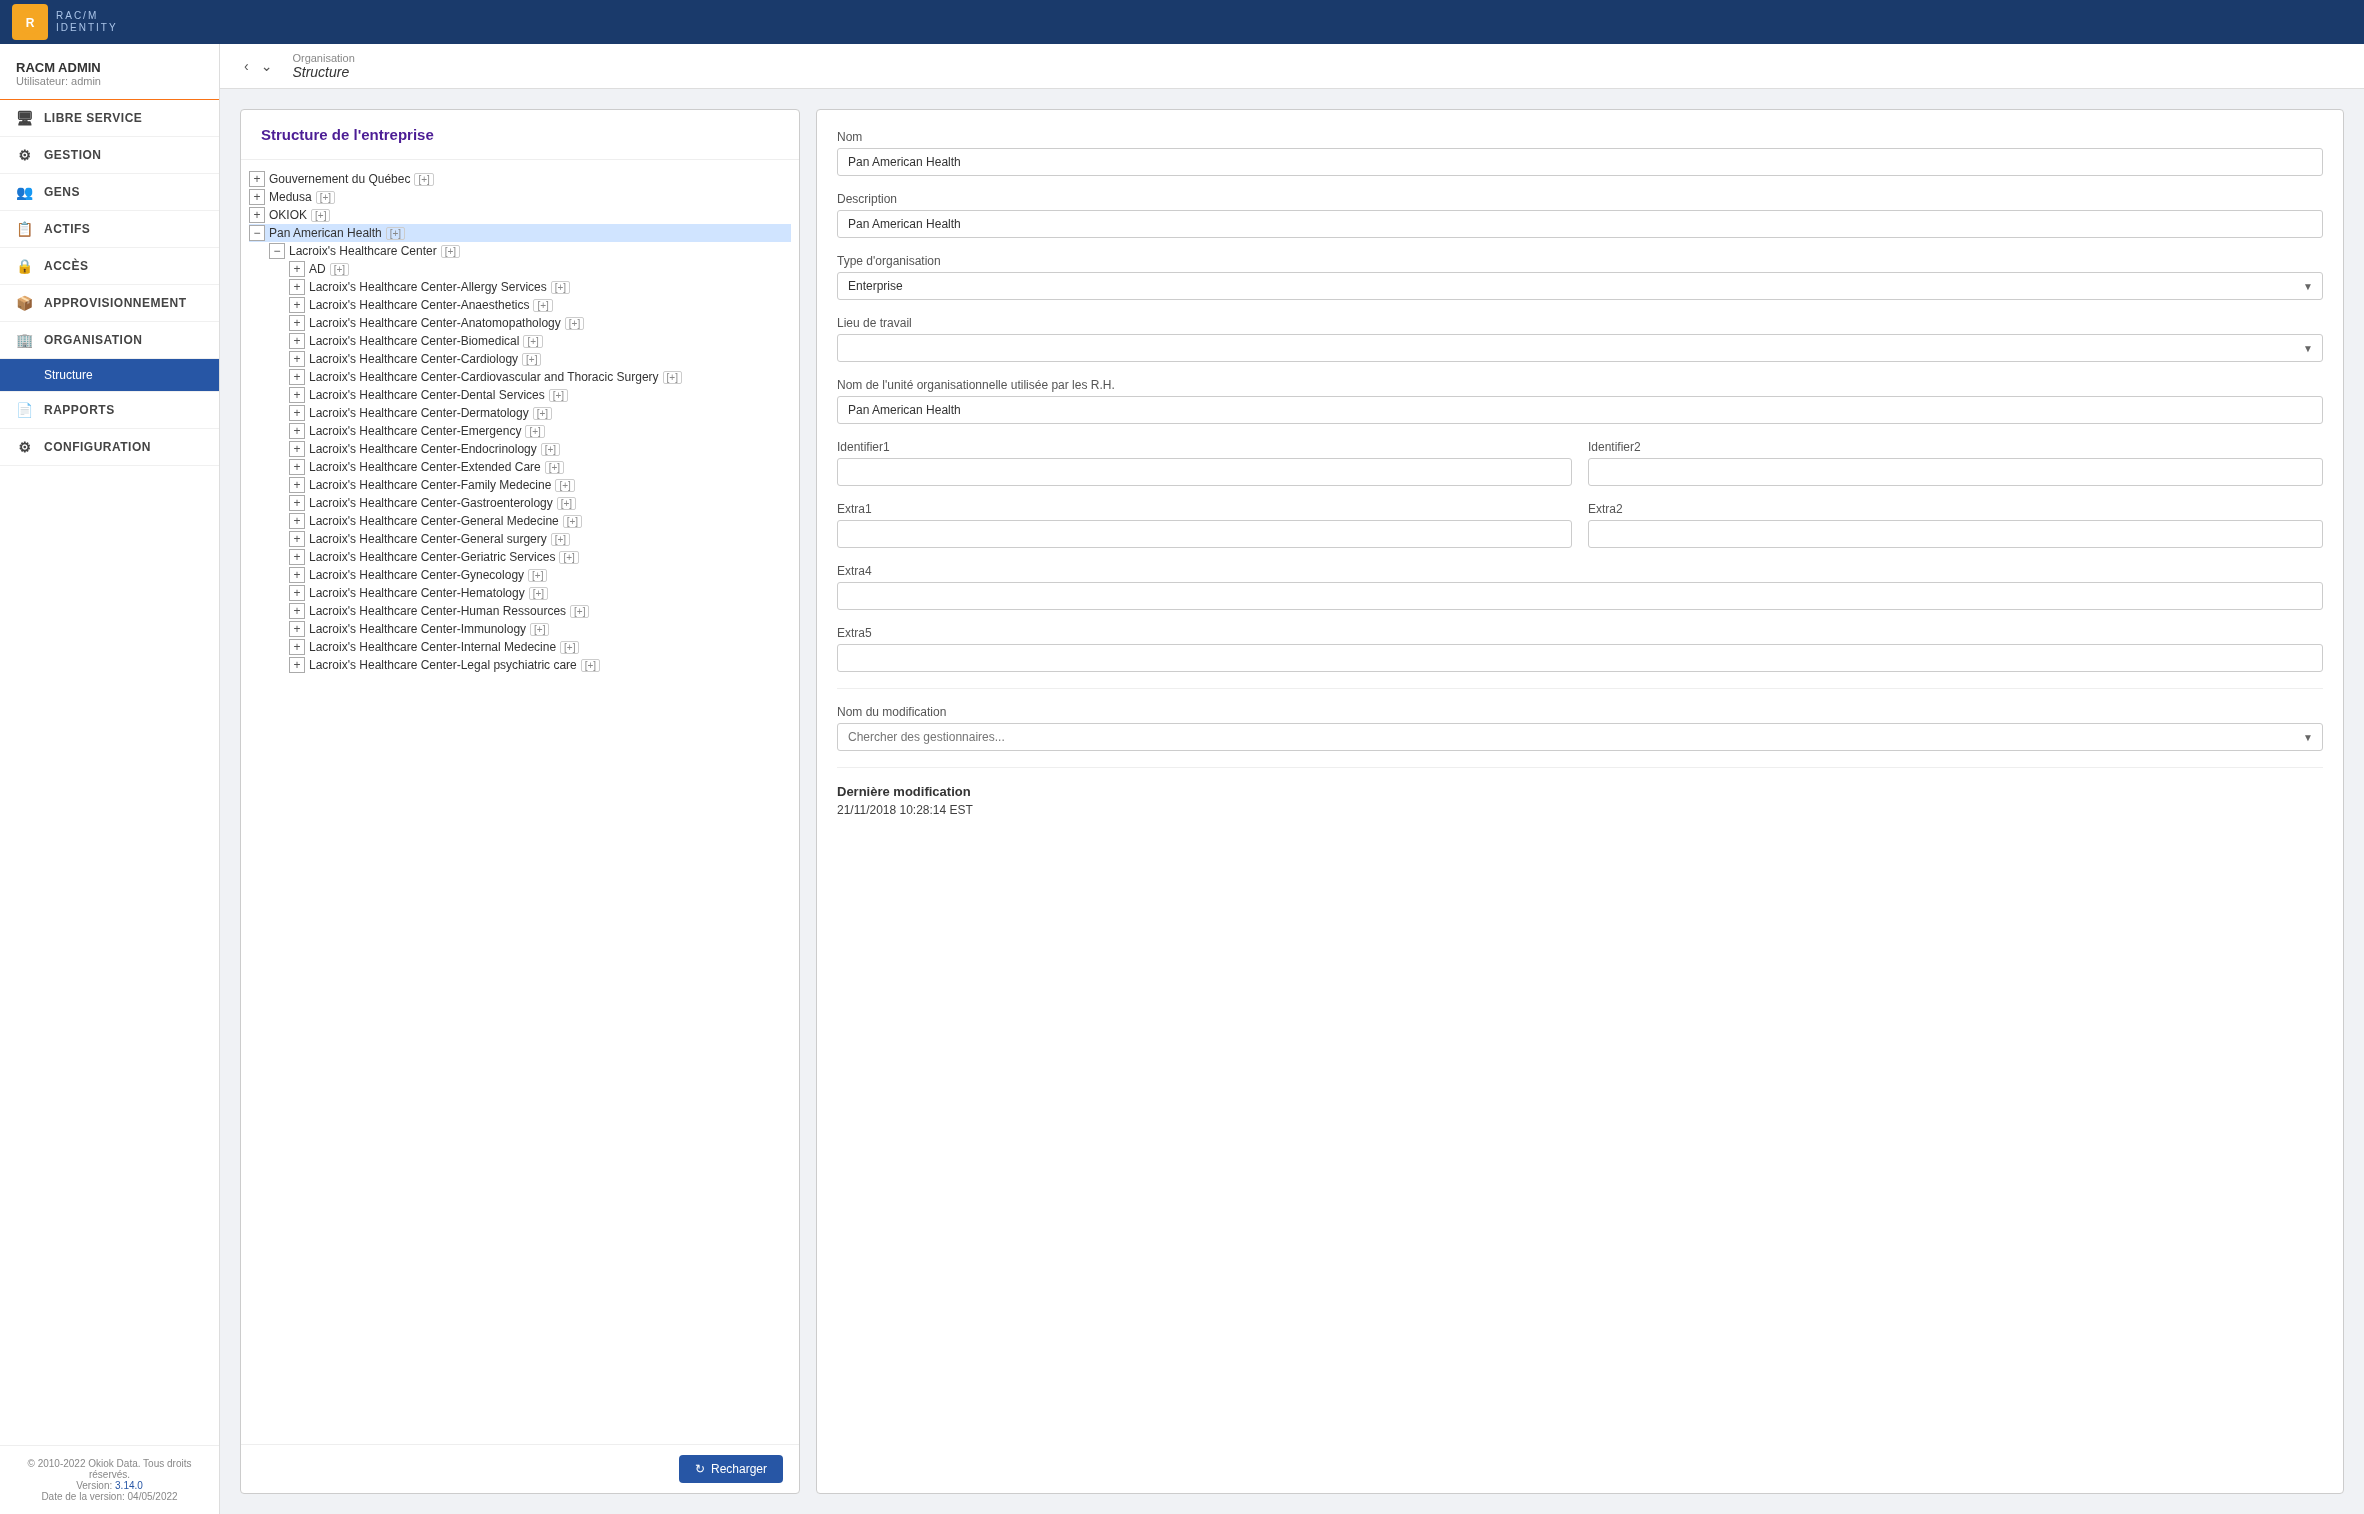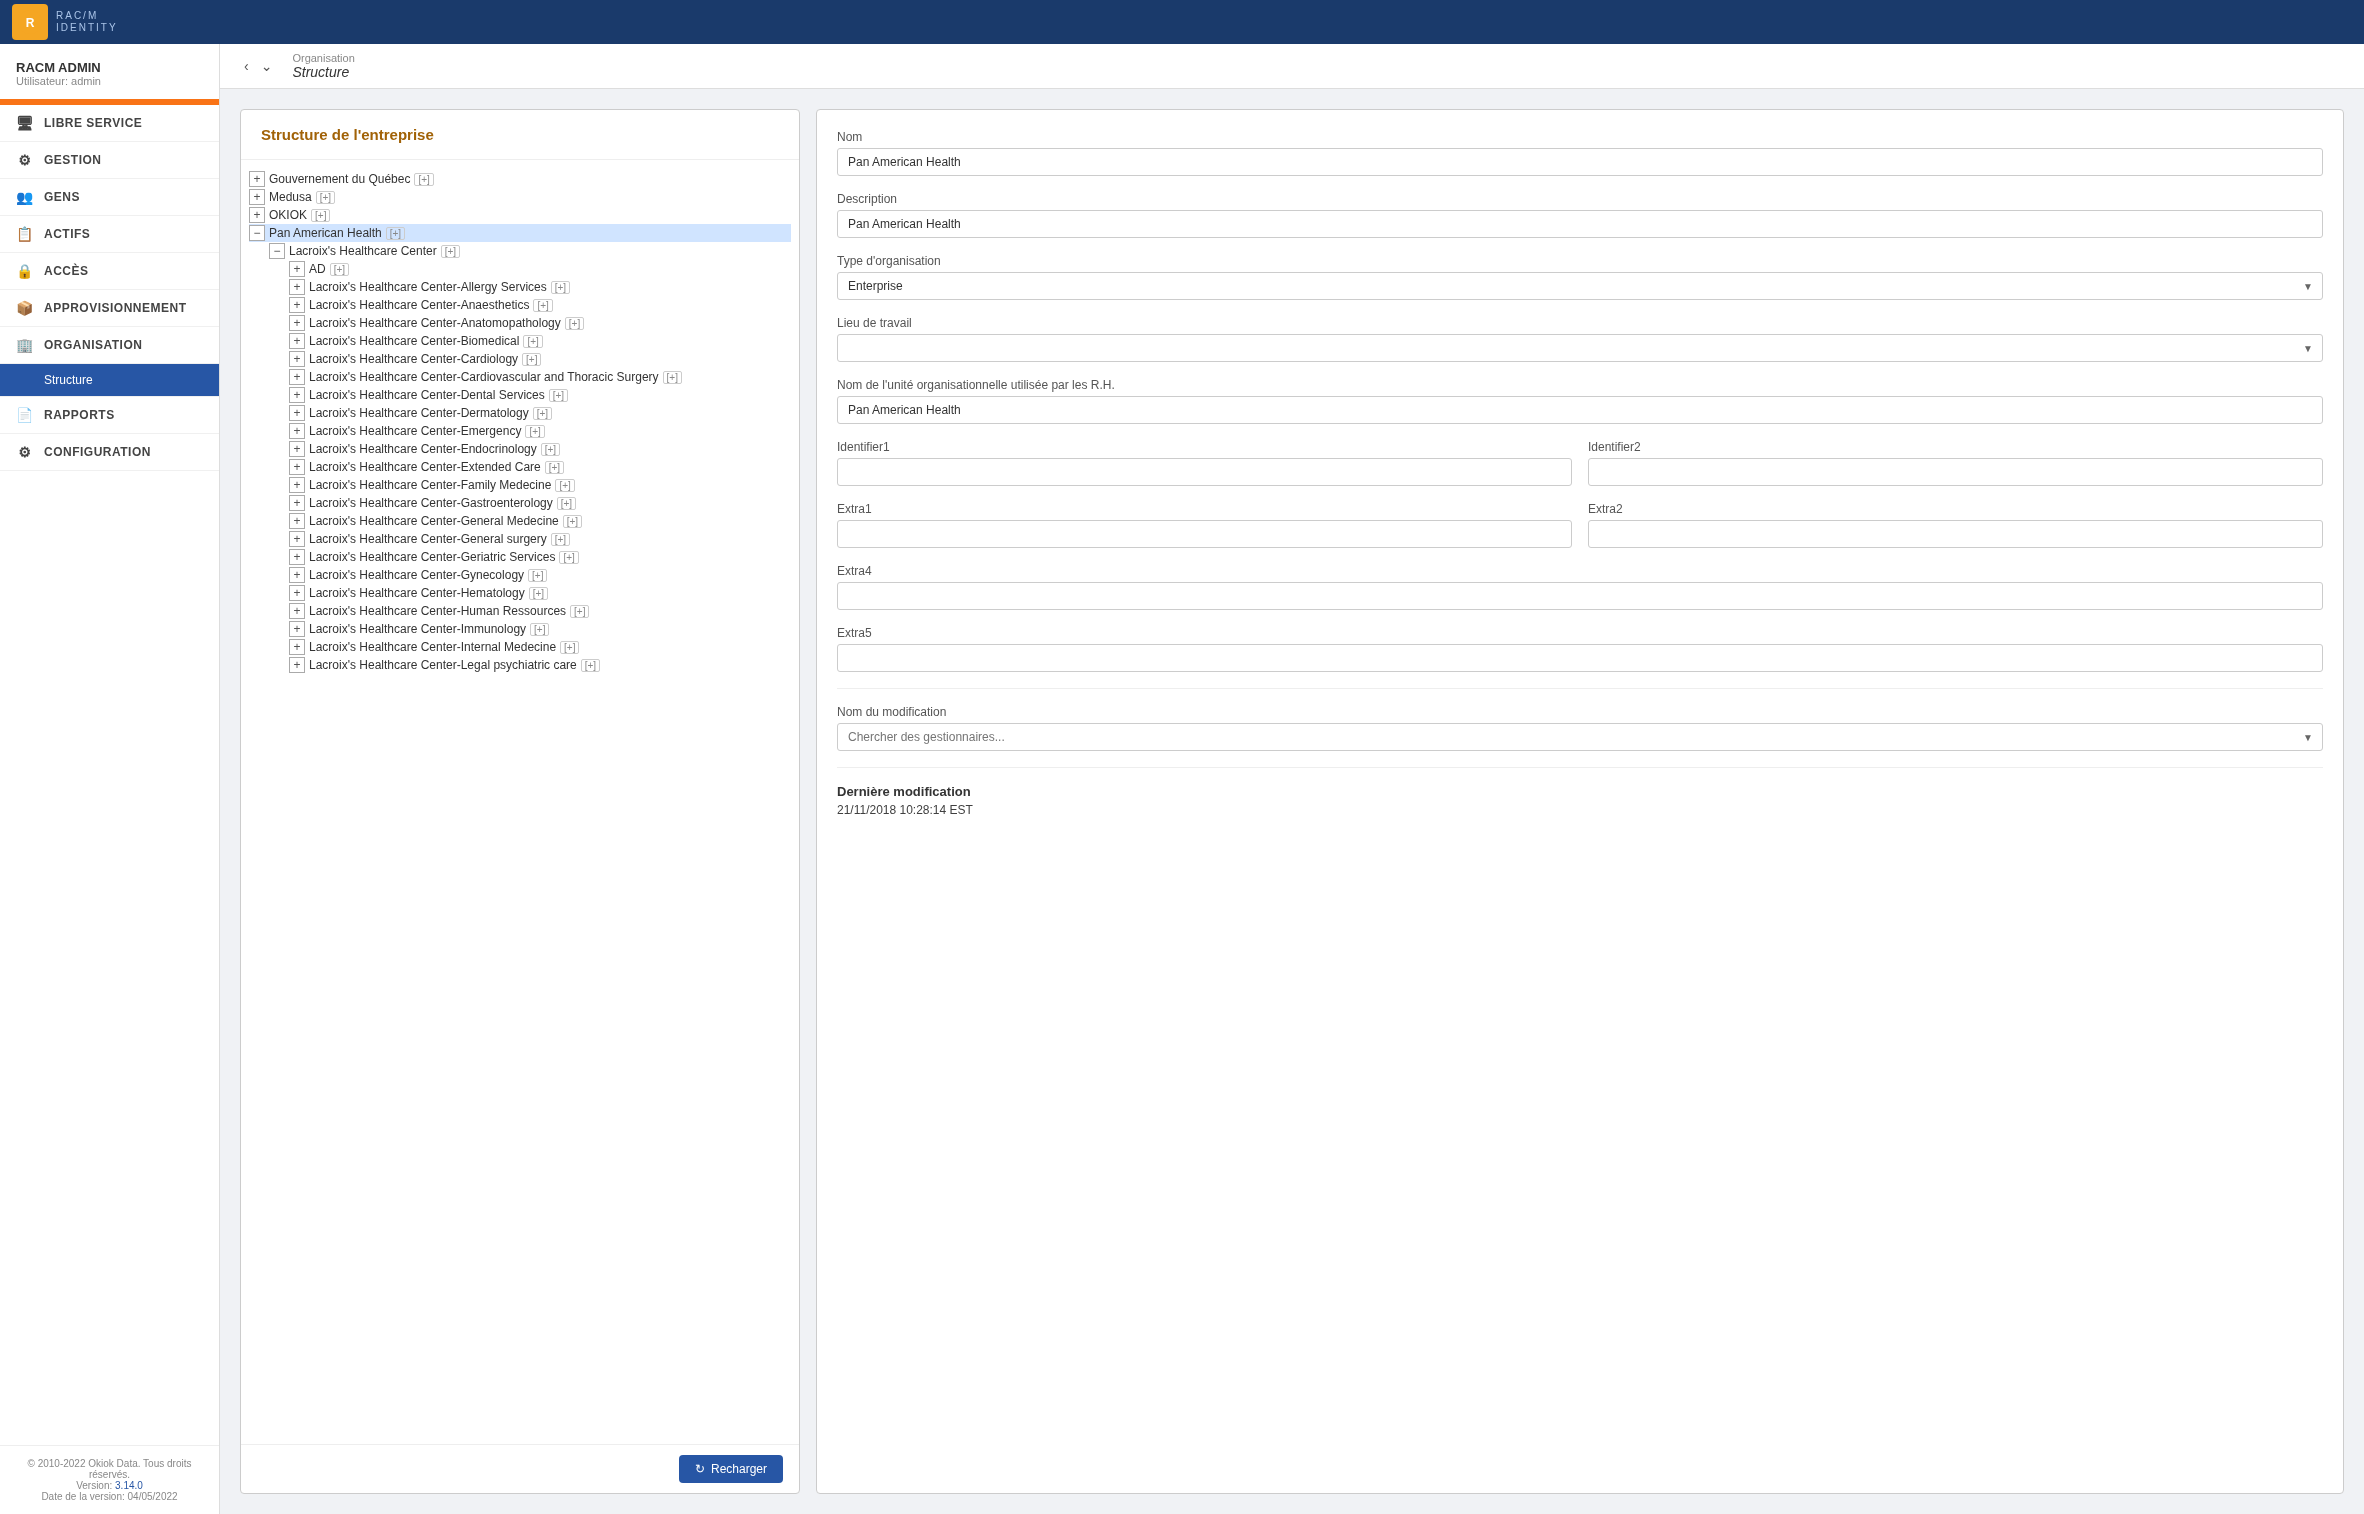--- a/index.html
+++ b/index.html
@@ -57,21 +57,21 @@
       width: 220px;
       background: white;
       border-right: 1px solid #ddd;
       display: flex;
       flex-direction: column;
       flex-shrink: 0;
       overflow-y: auto;
     }
     .sidebar-user {
       padding: 16px 16px 12px;
-      border-bottom: 6px solid #f97316;
+      border-bottom: 1px solid #f97316;
     }
     .sidebar-user-name {
       font-weight: bold;
       font-size: 13px;
       color: #333;
     }
     .sidebar-user-sub {
       font-size: 11px;
       color: #888;
     }
@@ -177,21 +177,21 @@
       flex: 0 0 560px;
       display: flex;
       flex-direction: column;
       overflow: hidden;
     }
     .tree-panel-header {
       padding: 16px 20px;
       border-bottom: 1px solid #eee;
       font-size: 15px;
       font-weight: bold;
-      color: #a16207;
+      color: #4c1d95;
       flex-shrink: 0;
     }
     .tree-panel-body {
       flex: 1;
       overflow-y: scroll;
       padding: 10px 8px;
     }
     .tree-panel-footer {
       padding: 10px 16px;
       border-top: 1px solid #eee;

